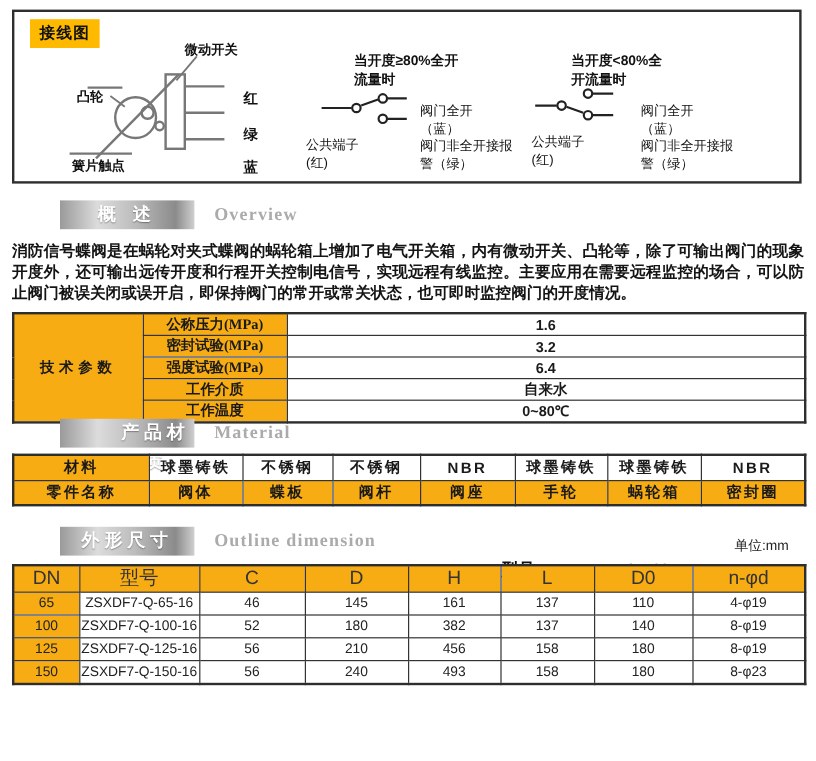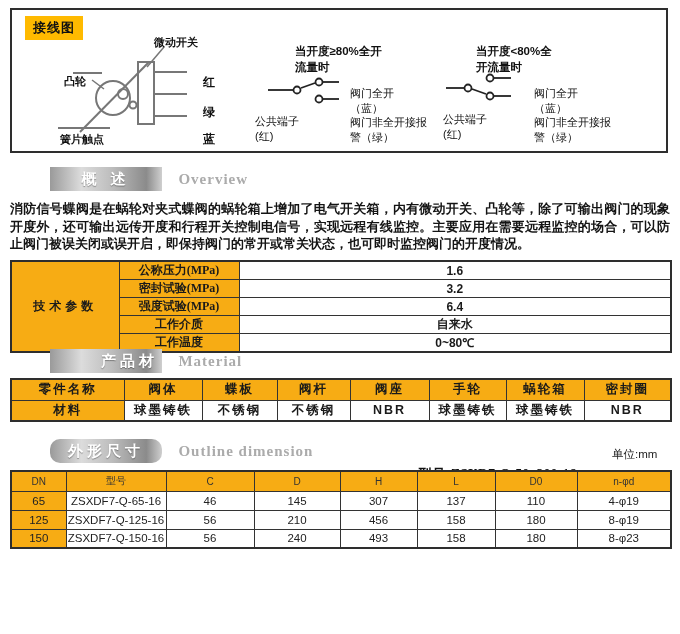--- a/index.html
+++ b/index.html
@@ -57,21 +57,21 @@
   .tech-title { font-size:17px; letter-spacing:4px; font-weight:bold; }
   .tech-name { font-family:"Liberation Serif", serif; }
 
   
   .mat-table { position:absolute; left:10px; top:378px; width:660px; border:2px solid #2e2e2e; }
   .mat-table td { height:21px; font-size:12.5px; font-weight:bold; letter-spacing:2px; }
 
   
   .dim-table { position:absolute; left:10px; top:470px; width:660px; border:2px solid #2e2e2e; }
   .dim-table td { height:19px; font-size:11.5px; color:#222; }
-  .dim-table .hdr td { height:20px; font-size:10px; color:#333;margin-top:16px; }
+  .dim-table .hdr td { height:20px; font-size:16px; color:#333;margin-top:16px; }
   .dim-model {
     position:absolute; left:418px; top:444px; font-weight:bold; font-size:14px;
     font-family:"Liberation Serif", serif; color:#111;margin-top:22px;
   }
   .dim-unit { position:absolute; left:612px; top:447px; font-size:11.5px; color:#222; }
 </style>
 </head>
 <body>
 
 <div class="wiring-box">
@@ -188,44 +188,44 @@
       <col style="width:78px">
       <col style="width:75px">
       <col style="width:73px">
     <col style="width:79px">
       <col style="width:77px">
       <col style="width:78px">
       <col style="width:87px">
   </colgroup>
   <tbody>
       <tr>
+    <td class="yellow">材料</td>
+    <td>球墨铸铁</td>
+    <td>不锈钢</td>
+    <td>不锈钢</td>
+    <td>NBR</td>
+    <td>球墨铸铁</td>
+    <td>球墨铸铁</td>
+    <td>NBR</td>
+  </tr>
+  <tr>
     <td class="yellow">零件名称</td>
     <td class="yellow">阀体</td>
     <td class="yellow">蝶板</td>
     <td class="yellow">阀杆</td>
     <td class="yellow">阀座</td>
     <td class="yellow">手轮</td>
     <td class="yellow">蜗轮箱</td>
     <td class="yellow">密封圈</td>
   </tr>
-  <tr>
-    <td class="yellow">材料</td>
-    <td>球墨铸铁</td>
-    <td>不锈钢</td>
-    <td>不锈钢</td>
-    <td>NBR</td>
-    <td>球墨铸铁</td>
-    <td>球墨铸铁</td>
-    <td>NBR</td>
-  </tr>
 </tbody>
   </table>
 
 <div class="section-header" style="top:439px;">
-  <span class="silver-bar" style="letter-spacing:4px;border-radius:10px;">外形尺寸</span>
+  <span class="silver-bar" style="letter-spacing:4px;">外形尺寸</span>
   <span class="en-label">Outline dimension</span>
 </div>
 <span class="dim-model">型号:ZSXD7-Q-50~200-16</span>
 <span class="dim-unit">单位:mm</span>
 
 <table class="dim-table">
   <colgroup>
     <col style="width:55px">
       <col style="width:100px">
       <col style="width:88px">
@@ -244,24 +244,34 @@
     <td class="yellow">H</td>
     <td class="yellow">L</td>
     <td class="yellow">D0</td>
     <td class="yellow">n-φd</td>
   </tr>
   <tr>
     <td class="yellow">65</td>
     <td>ZSXDF7-Q-65-16</td>
     <td>46</td>
     <td>145</td>
-    <td>307</td>
+    <td>161</td>
     <td>137</td>
     <td>110</td>
     <td>4-φ19</td>
+  </tr>
+  <tr>
+    <td class="yellow">100</td>
+    <td>ZSXDF7-Q-100-16</td>
+    <td>52</td>
+    <td>180</td>
+    <td>382</td>
+    <td>137</td>
+    <td>140</td>
+    <td>8-φ19</td>
   </tr>
   <tr>
     <td class="yellow">125</td>
     <td>ZSXDF7-Q-125-16</td>
     <td>56</td>
     <td>210</td>
     <td>456</td>
     <td>158</td>
     <td>180</td>
     <td>8-φ19</td>

